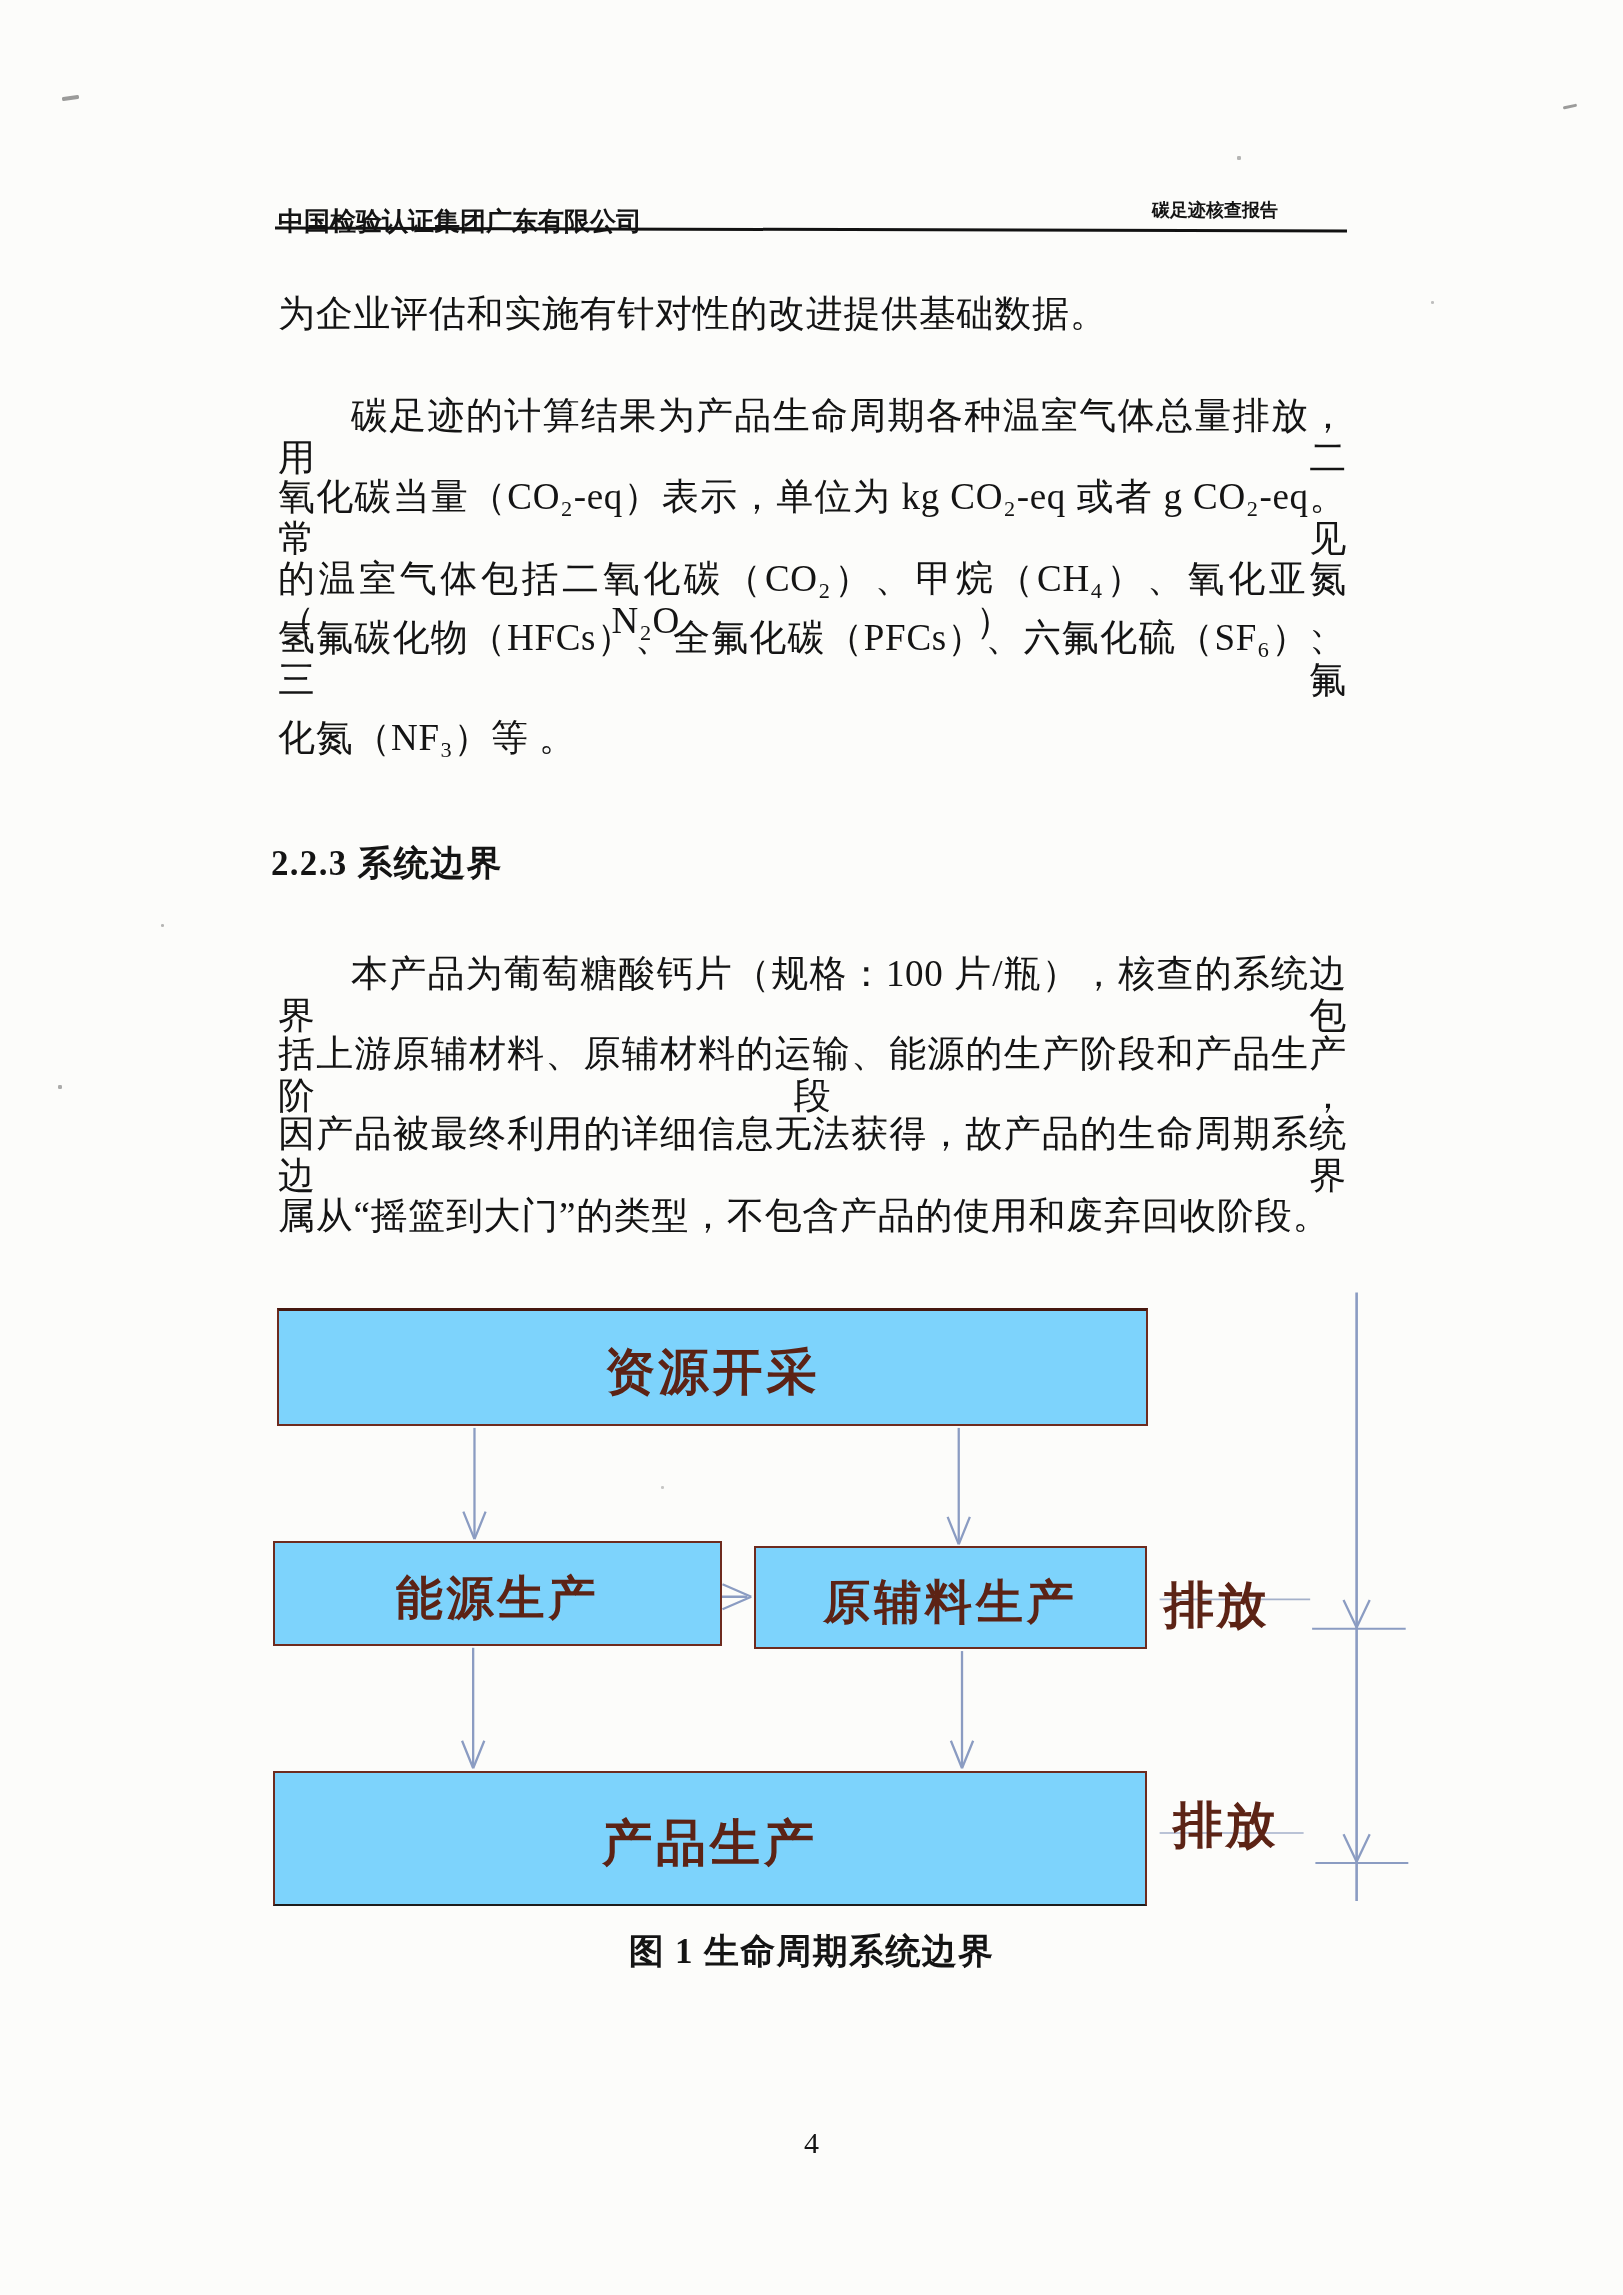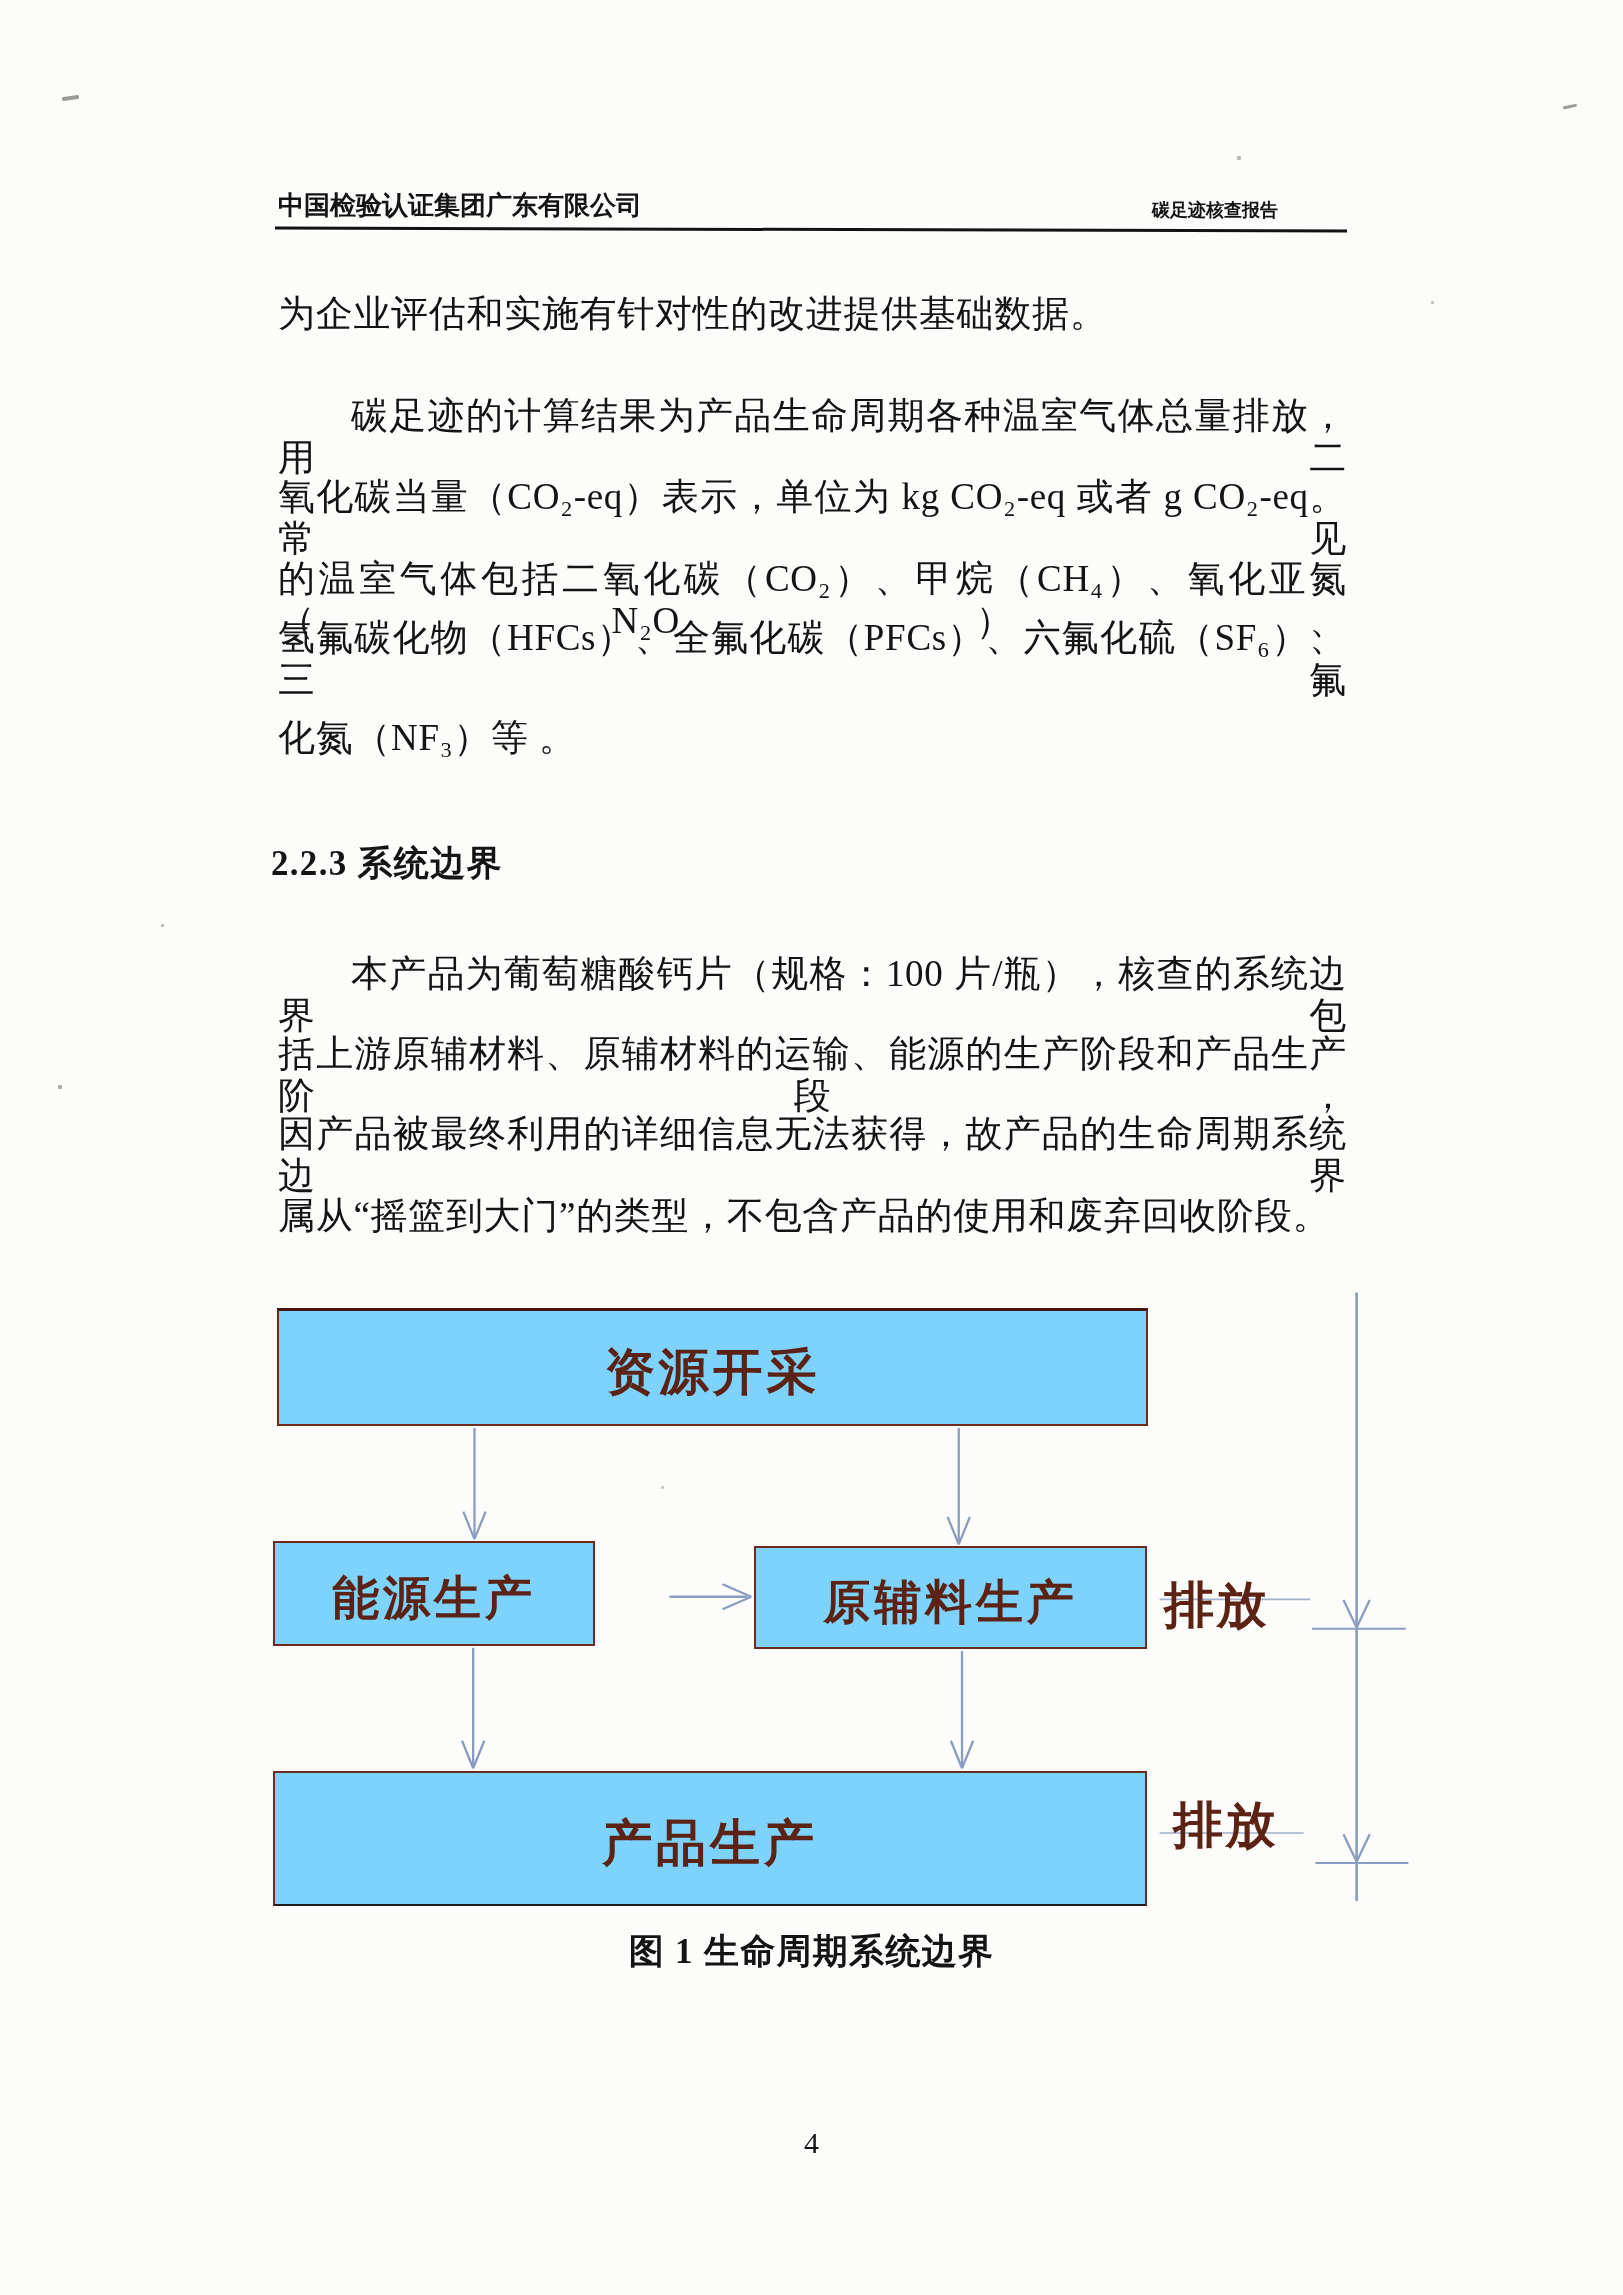--- a/index.html
+++ b/index.html
@@ -3,40 +3,40 @@
 <meta charset="utf-8">
 <style>
   html,body{margin:0;padding:0;background:#888;}
   .page{
     position:relative;width:1623px;height:2295px;margin:0 auto;
     background:#fcfcfa;overflow:hidden;
     font-family:"Liberation Serif","DejaVu Serif",serif;
     color:#141414;
   }
   
-  .hdr-company{position:absolute;left:278px;top:188px;font-size:26px;font-weight:bold;letter-spacing:0px;white-space:nowrap;}
+  .hdr-company{position:absolute;left:278px;top:204px;font-size:26px;font-weight:bold;letter-spacing:0px;white-space:nowrap;}
   .hdr-title{position:absolute;left:1152px;top:198px;font-size:18px;font-weight:bold;white-space:nowrap;}
   .hdr-rule{position:absolute;left:275px;top:228px;width:1072px;height:3.3px;background:#121212;transform:rotate(0.15deg);}
   
   .line{
     position:absolute;left:278px;width:1069px;font-size:37px;line-height:42px;
     white-space:nowrap;letter-spacing:0.7px;
   }
   .stretch{white-space:normal;text-align:justify;text-align-last:justify;}
   .indent{text-indent:73px;}
   .heading{position:absolute;left:271px;top:840px;font-size:35px;font-weight:bold;letter-spacing:1.3px;}
   
   .dbox{
     position:absolute;display:flex;align-items:center;justify-content:center;
     background:#7dd3fc;border:2.6px solid #6e2b1e;box-sizing:border-box;
     color:#5c2315;font-weight:bold;
   }
   .dbox .lbl{padding-top:9.2px;letter-spacing:3.9px;}
   .box-resource{left:277px;top:1308px;width:871px;height:118px;font-size:50px;border-top-width:3.9px;border-top-color:#46180f;}
-  .box-energy{left:273px;top:1541px;width:322px;height:105px;font-size:47px;}
+  .box-energy{left:273px;top:1541px;width:449px;height:105px;font-size:47px;}
   .box-material{left:754px;top:1546px;width:393px;height:103px;font-size:47px;}
   .box-product{left:273px;top:1771px;width:874px;height:135px;font-size:50px;border-bottom-color:#1d1d1d;}
   .emission{
     position:absolute;color:#5c2315;font-weight:bold;font-size:50px;
     letter-spacing:2.6px;white-space:nowrap;
   }
   .em1{left:1164px;top:1572px;}
   .em2{left:1173px;top:1792px;}
   .caption{position:absolute;left:0;top:1928px;width:1623px;text-align:center;font-size:35px;font-weight:bold;letter-spacing:1.3px;}
   .pagenum{position:absolute;left:0;top:2126px;width:1623px;text-align:center;font-size:30px;}

